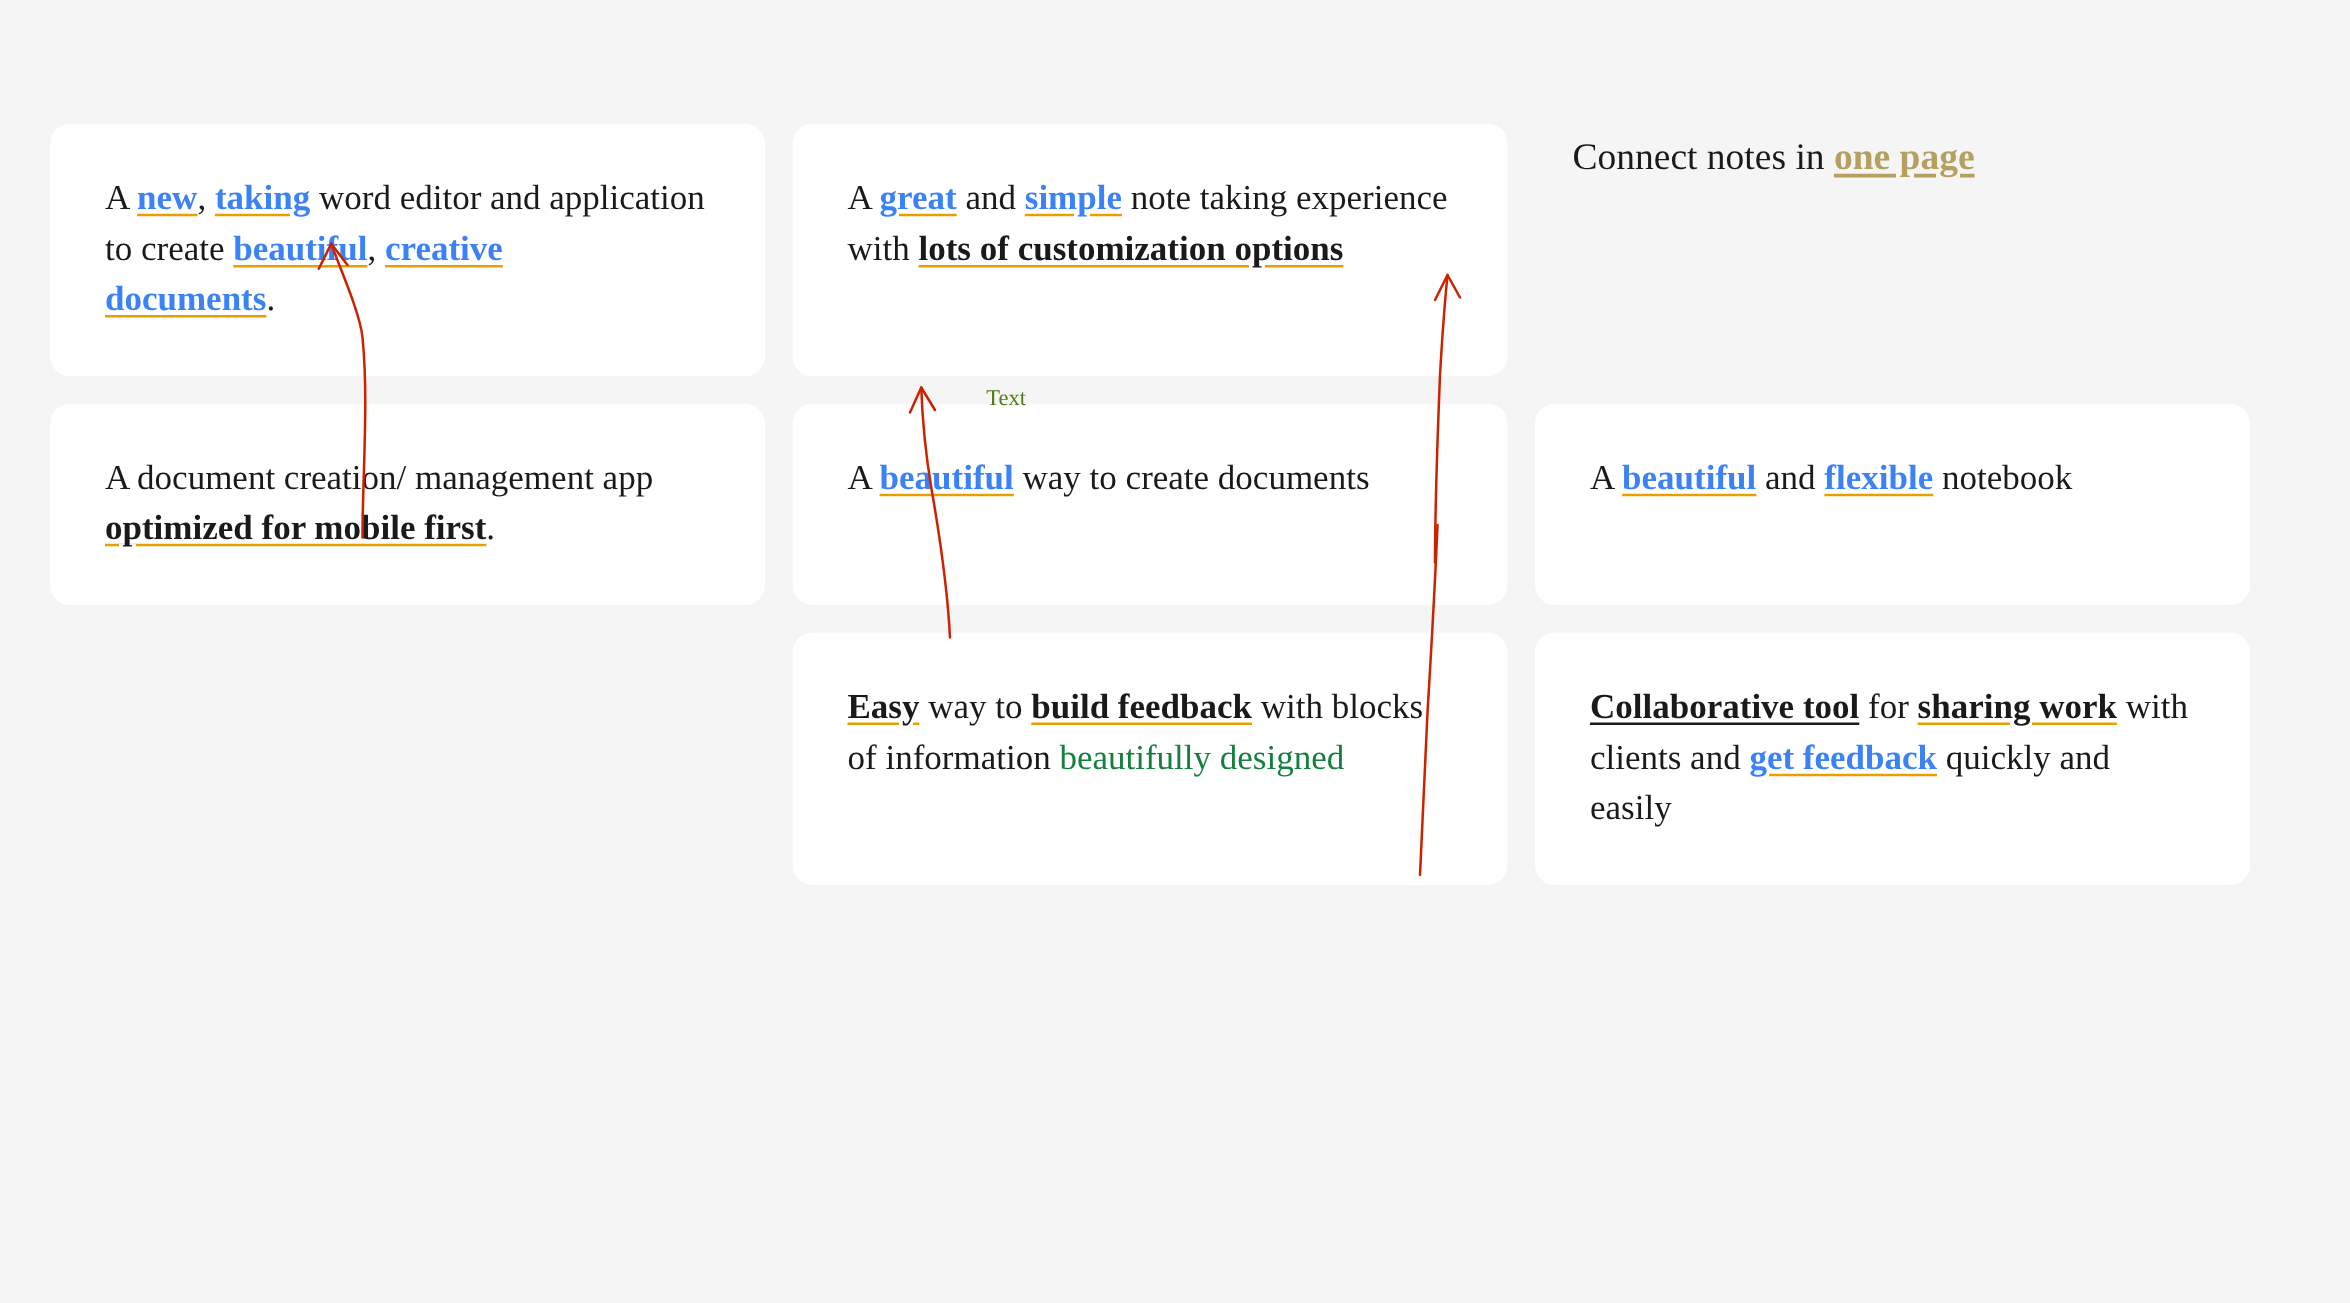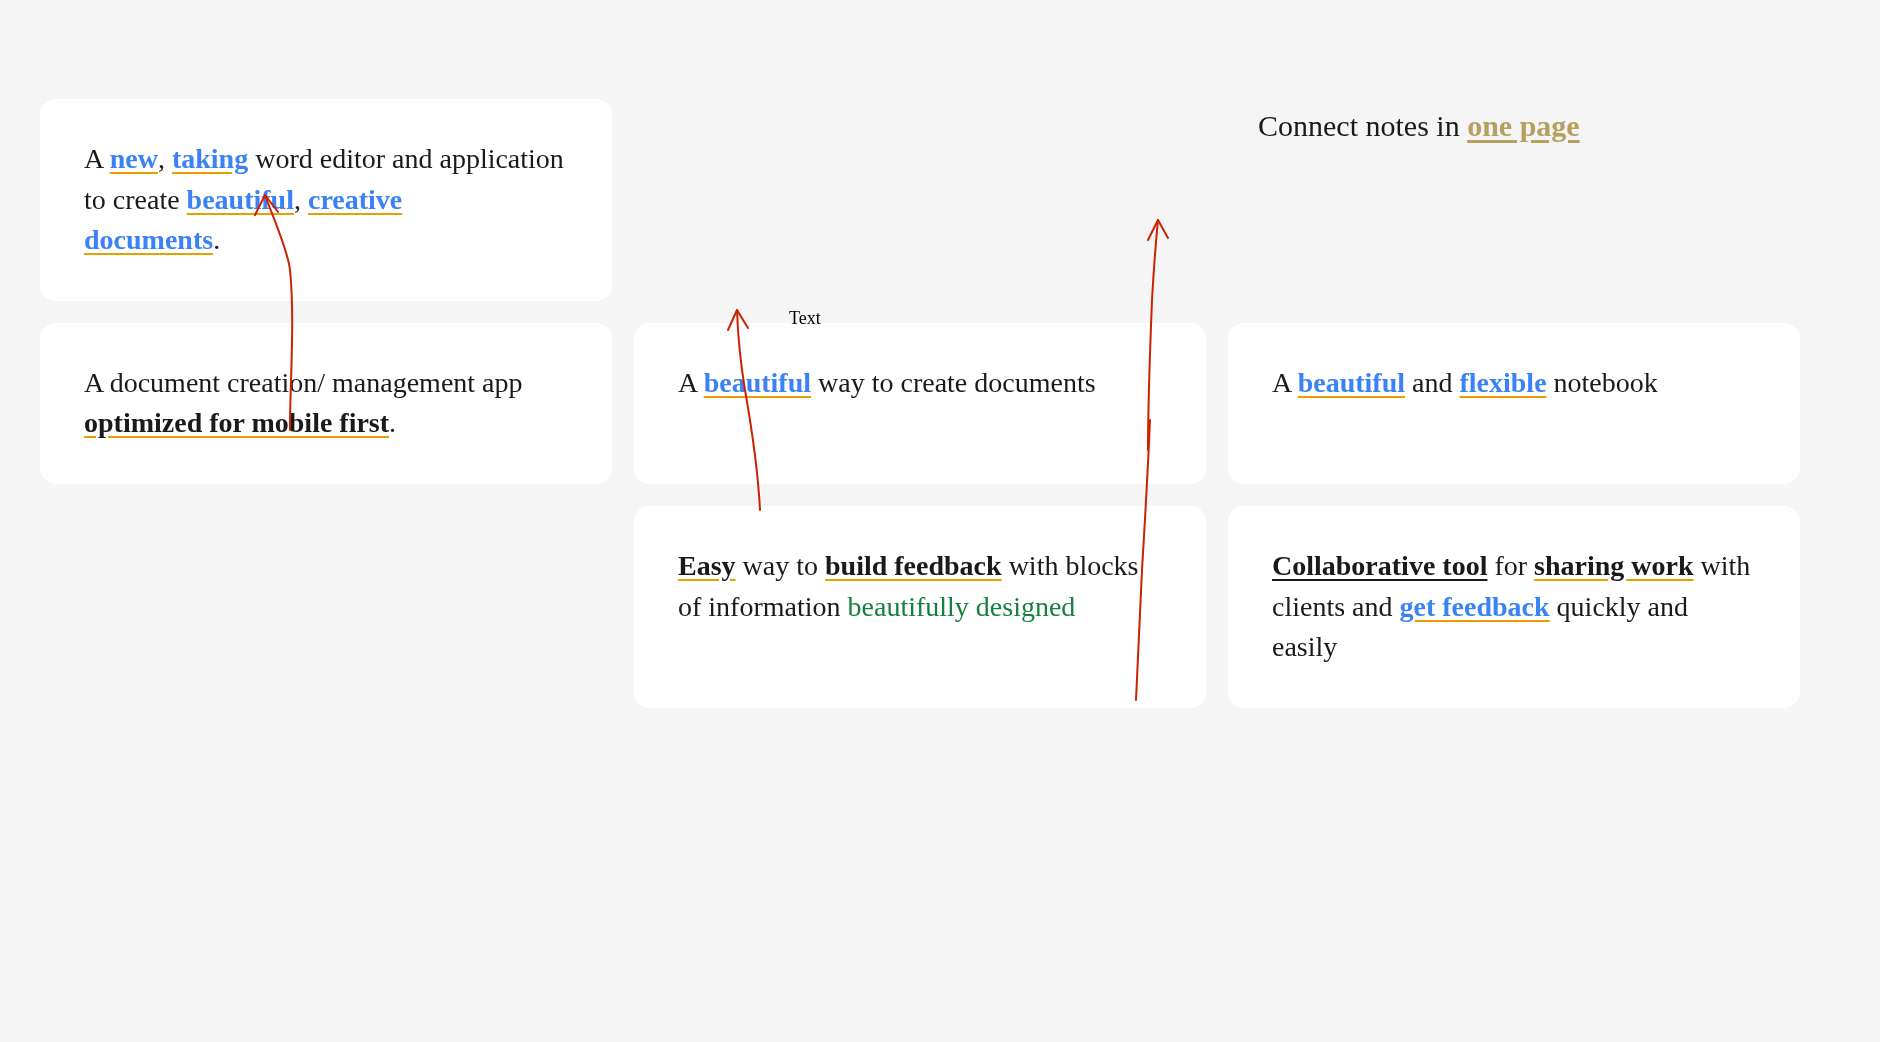--- a/index.html
+++ b/index.html
@@ -37,21 +37,21 @@
 
     .bold-underline {
       font-weight: 900;
       text-decoration: underline;
       text-underline-offset: 4px;
     }
 
     .text-annotation {
       position: absolute;
       font-size: 18px;
-      color: #000000;
+      color: #4d7c0f;
       font-family: Georgia, serif;
       font-style: normal;
     }
 
     .page-wrapper {
       position: relative;
       width: 1880px;
       min-height: 1042px;
     }
 
@@ -135,20 +135,23 @@
   <div class="grid-layout">
 
     <div class="top-header">
       <span class="connect-link">Connect</span><span> notes in </span><span class="one-page-link" style="font-weight:bold; text-decoration:underline; text-underline-offset:4px; color:#b5a060;">one page</span>
     </div>
 
     <div class="card card-top-left">
       <span>A </span><span class="highlight-yellow">new</span><span>, </span><span class="highlight-yellow">taking</span><span> word editor and application to create </span><span class="highlight-yellow">beautiful</span><span>, </span><span class="highlight-yellow">creative</span><br><span class="highlight-yellow">documents</span><span>.</span>
     </div>
 
+    <div class="card card-top-middle">
+      <span>A </span><span class="highlight-yellow">great</span><span> and </span><span class="highlight-yellow">simple</span><span> note taking experience with </span><span class="bold-underline" style="text-decoration-color:#e8a000;">lots of customization options</span>
+    </div>
 
     <div class="card card-mid-left">
       <span>A document creation/ management app </span><span class="bold-underline" style="text-decoration-color:#e8a000;">optimized for mobile first</span><span>.</span>
     </div>
 
     <div class="card card-mid-middle">
       <span>A </span><span class="highlight-yellow">beautiful</span><span> way to create documents</span>
       
       <span class="text-annotation" style="top: -18px; left: 155px;">Text</span>
     </div>

